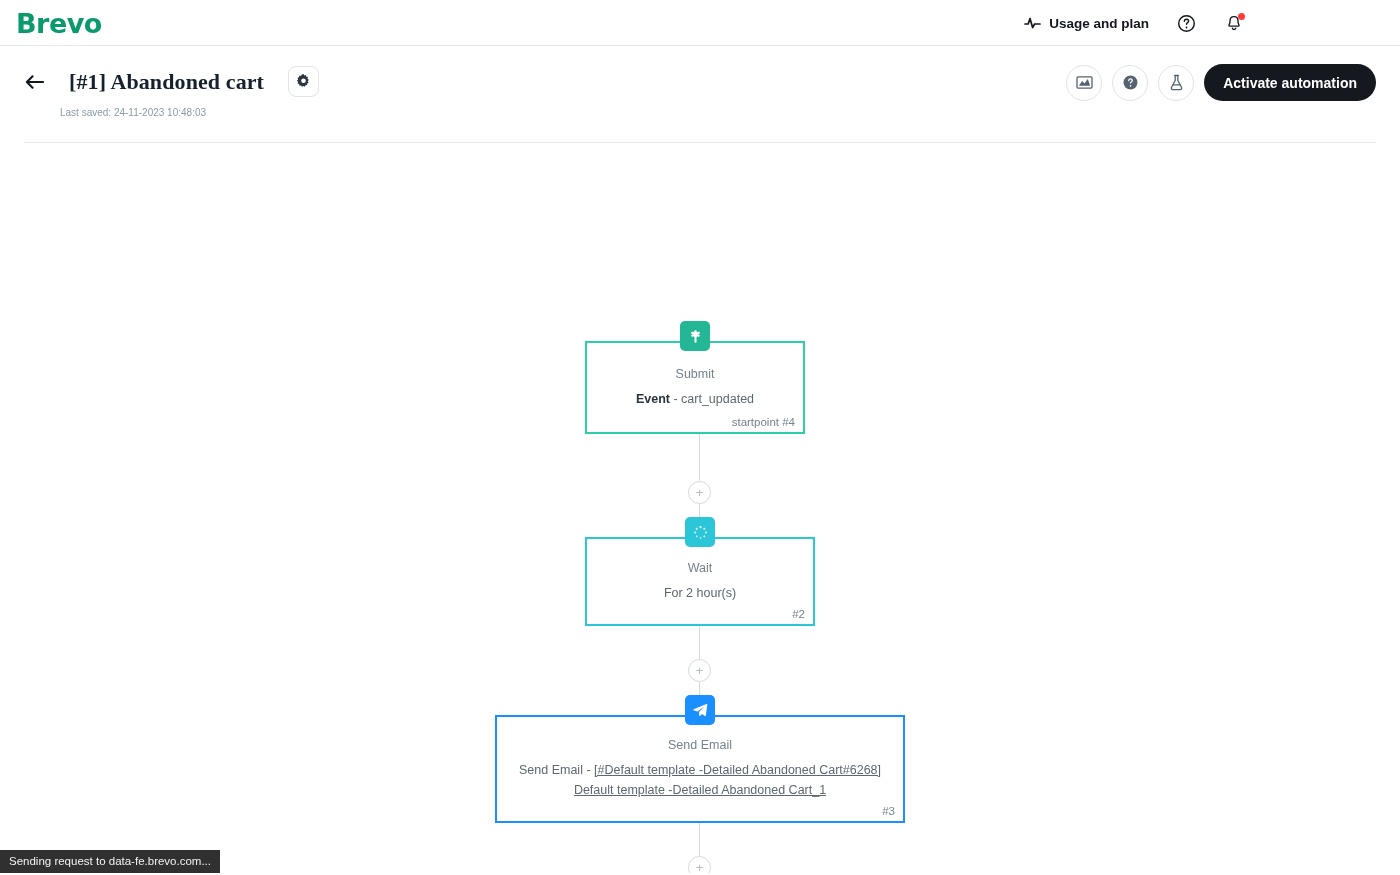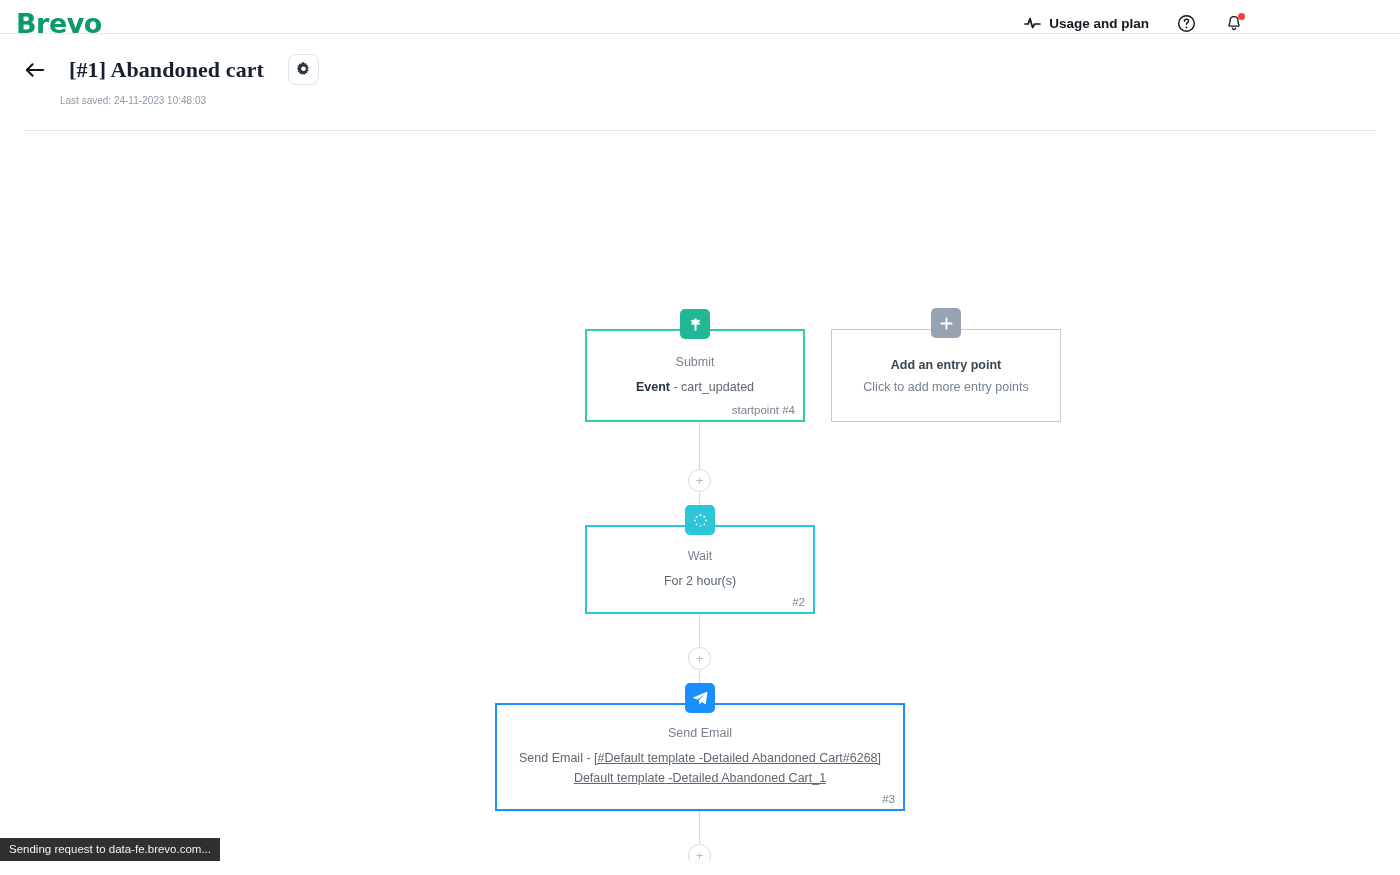--- a/index.html
+++ b/index.html
@@ -9,21 +9,21 @@
     height: 875px;
     overflow: hidden;
     background: #ffffff;
     font-family: "Liberation Sans", sans-serif;
     color: #2a3f54;
   }
 
   
   .topbar {
     position: relative;
-    height: 34px;
+    height: 46px;
     border-bottom: 1px solid #e6e9ee;
     display: flex;
     align-items: center;
     background: #fff;
   }
   .brand {
     position: absolute;
     left: 16px;
     top: 8px;
     font-family: "DejaVu Sans", sans-serif;
@@ -293,20 +293,46 @@
     <span class="gear-btn">
       <svg width="15" height="15" viewBox="0 0 16 16">
         <path d="M8 0l.9 1.6 1.8-.5.3 1.8 1.8.4-.6 1.8 1.5 1.1-1.2 1.4 1 1.6-1.7.8.2 1.8-1.9.1-.6 1.7-1.6-.9-1.5 1-1-1.5-1.8.3-.2-1.8-1.8-.5.7-1.7L1 7.1l1.3-1.3-.8-1.7 1.8-.6.1-1.8 1.8.4L6.3.5 8 0z" fill="#2a3540"></path>
         <circle cx="8" cy="7.2" r="2.5" fill="#fff"></circle>
       </svg>
     </span>
   </div>
 
   <div class="last-saved">Last saved: 24-11-2023 10:48:03</div>
 
+  <div class="head-actions">
+
+    <div class="round-btn">
+      <svg width="17" height="15" viewBox="0 0 18 16">
+        <rect x="1" y="2" width="16" height="12" rx="1.2" fill="none" stroke="#56626f" stroke-width="1.4"></rect>
+        <path d="M3 11.5 L6.5 6.5 L9 9 L12.5 4.2 L15 11.5 Z" fill="#56626f"></path>
+      </svg>
+    </div>
+
+    <div class="round-btn">
+      <svg width="17" height="17" viewBox="0 0 20 20">
+        <circle cx="10" cy="10" r="8.2" fill="#56626f"></circle>
+        <path d="M7.9 7.8c0-1.2 1-2 2.1-2 1.2 0 2.1.8 2.1 1.9 0 1.4-2.1 1.5-2.1 3" fill="none" stroke="#fff" stroke-width="1.5" stroke-linecap="round"></path>
+        <circle cx="10" cy="14" r="0.95" fill="#fff"></circle>
+      </svg>
+    </div>
+
+    <div class="round-btn">
+      <svg width="15" height="17" viewBox="0 0 16 18">
+        <path d="M6 1.5h4 M6.6 1.5v5.3L2.6 14.3c-.5 1 .2 2.2 1.3 2.2h8.2c1.1 0 1.8-1.2 1.3-2.2L9.4 6.8V1.5" fill="none" stroke="#56626f" stroke-width="1.4" stroke-linecap="round" stroke-linejoin="round"></path>
+        <path d="M4.4 11.6h7.2" stroke="#56626f" stroke-width="1.4" stroke-linecap="round"></path>
+      </svg>
+    </div>
+
+    <button class="activate-btn">Activate automation</button>
+  </div>
 </div>
 
 <div class="canvas">
 
   <div class="conn-line" style="top:291px; height:49px;"></div>
   <div class="plus-circle" style="top:338px;">+</div>
   <div class="conn-line" style="top:361px; height:33px;"></div>
 
   <div class="conn-line" style="top:483px; height:33px;"></div>
   <div class="plus-circle" style="top:516px;">+</div>
@@ -322,29 +348,20 @@
         <rect x="6.9" y="9.6" width="2.2" height="5" rx="1" fill="#fff"></rect>
       </svg>
     </div>
     <div class="node-title">Submit</div>
     <div class="node-sub">
       <b>Event</b><span> - </span><span>cart_updated</span>
     </div>
     <div class="node-index">startpoint #4</div>
   </div>
 
-  <div class="node" id="node-entry">
-    <div class="node-icon">
-      <svg width="13" height="13" viewBox="0 0 14 14">
-        <path d="M7 1.5v11 M1.5 7h11" stroke="#fff" stroke-width="2.1" stroke-linecap="round"></path>
-      </svg>
-    </div>
-    <div class="entry-title">Add an entry point</div>
-    <div class="entry-sub">Click to add more entry points</div>
-  </div>
 
   <div class="node" id="node-wait">
     <div class="node-icon">
       <svg width="15" height="15" viewBox="0 0 16 16">
         <g fill="#fff">
           <circle cx="8" cy="2.2" r="1.15"></circle>
           <circle cx="12.1" cy="3.9" r="1.05"></circle>
           <circle cx="13.8" cy="8" r="0.95"></circle>
           <circle cx="12.1" cy="12.1" r="0.9"></circle>
           <circle cx="8" cy="13.8" r="0.85"></circle>

